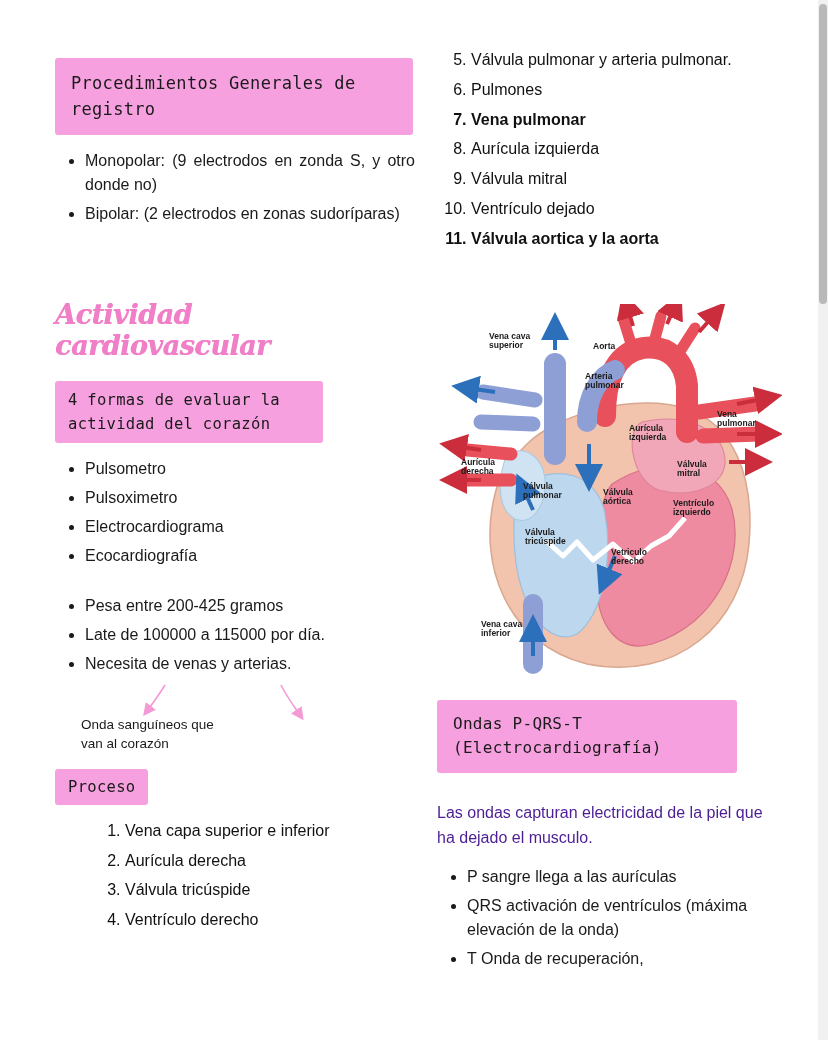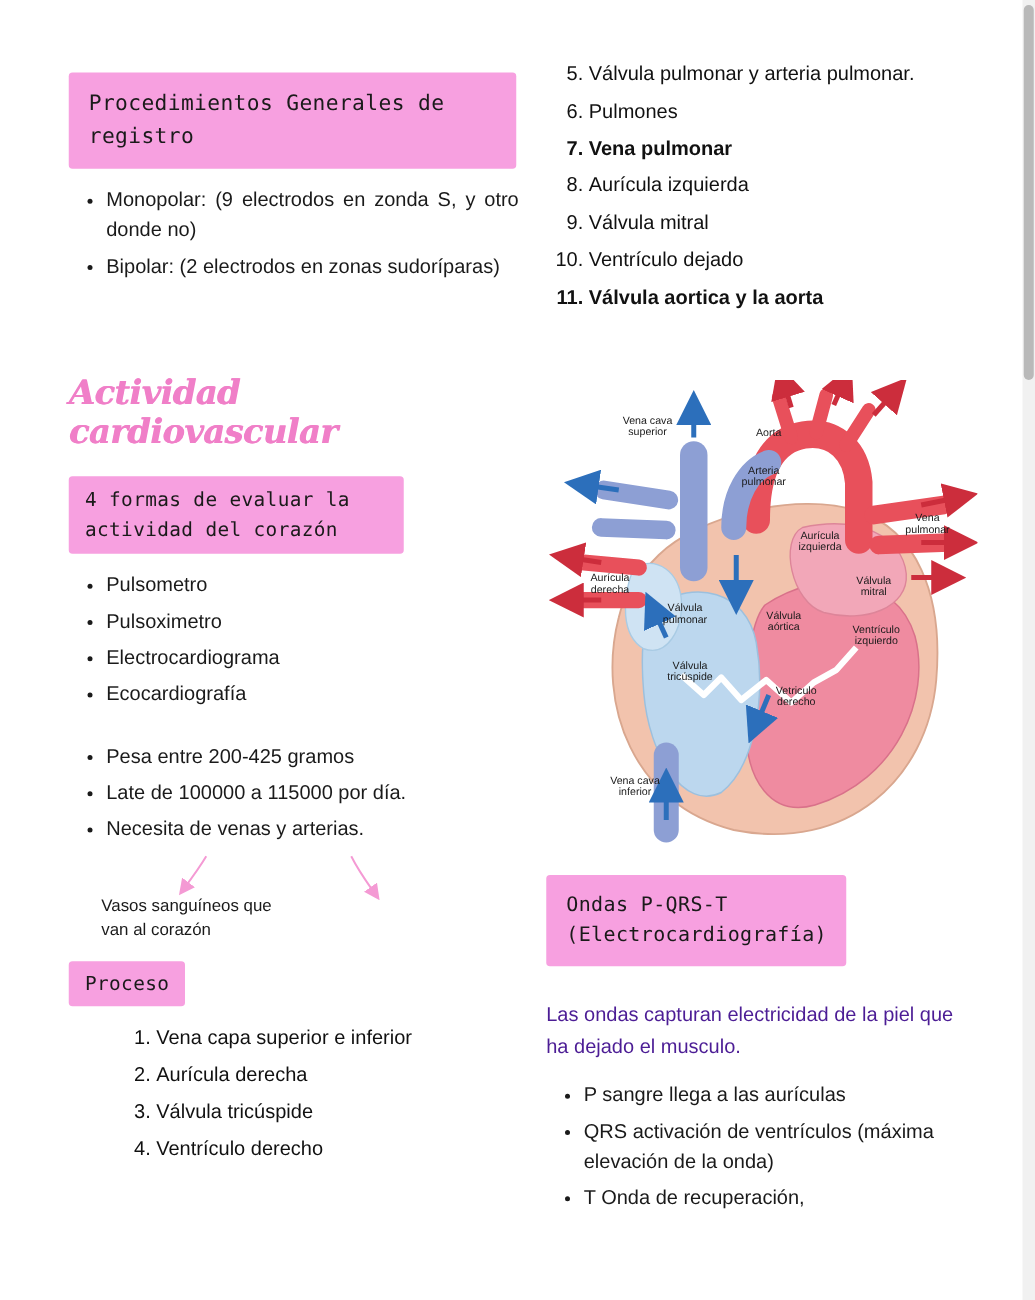--- a/index.html
+++ b/index.html
@@ -99,24 +99,23 @@
 
   
   .heart-wrap {
     position: relative;
     width: 345px; height: 390px;
     margin-top: 8px;
   }
   .heart-label {
     position: absolute;
     font-size: 8.5px;
-    font-weight: normal;
+    font-weight: bold;
     color: #1a1a1a;
     line-height: 1.15;
-    text-align: center;
   }
   .ecg-box { margin-top: 12px; }
 </style>
 </head>
 <body>
 
 <div class="page">
 
   <div class="scrollbar">
     <div class="thumb"></div>
@@ -158,21 +157,21 @@
     <div class="arrow-notes">
       <svg class="arrow-svg" width="360" height="80">
         <defs>
           <marker id="ah" markerWidth="8" markerHeight="8" refX="4" refY="4" orient="auto">
             <path d="M0,0 L8,4 L0,8 z" fill="#f49ad4"></path>
           </marker>
         </defs>
         <path d="M110,2 C104,12 98,20 92,28" stroke="#f49ad4" stroke-width="1.6" fill="none" marker-end="url(#ah)"></path>
         <path d="M226,2 C232,14 238,22 245,32" stroke="#f49ad4" stroke-width="1.6" fill="none" marker-end="url(#ah)"></path>
       </svg>
-      <div class="note n1">Vasos sanguíneos que van al corazón</div>
+      <div class="note n1">Onda sanguíneos que van al corazón</div>
     </div>
 
     <div style="margin-top:6px;">
       <span class="hl tiny">Proceso</span>
     </div>
 
 
     <ol class="num" style="margin-top:14px; padding-left:70px;">
       <li>Vena capa superior e inferior</li>
       <li>Aurícula derecha</li>
@@ -263,21 +262,21 @@
       <div class="heart-label" style="left:24px; top:154px; width:54px;">Aurícula derecha</div>
       <div class="heart-label" style="left:86px; top:178px; width:50px;">Válvula pulmonar</div>
       <div class="heart-label" style="left:166px; top:184px; width:48px;">Válvula aórtica</div>
       <div class="heart-label" style="left:236px; top:176px; width:56px;margin-top:19px;">Ventrículo izquierdo</div>
       <div class="heart-label" style="left:88px; top:224px; width:54px;">Válvula tricúspide</div>
       <div class="heart-label" style="left:174px; top:244px; width:52px;">Vetriculo derecho</div>
       <div class="heart-label" style="left:44px; top:316px; width:54px;">Vena cava inferior</div>
     </div>
 
     <div class="ecg-box" style="margin-top:6px;">
-      <span class="hl" style="width:240px; font-size:16px;">Ondas P-QRS-T (Electrocardiografía)</span>
+      <span class="hl" style="width:300px; font-size:16px;">Ondas P-QRS-T (Electrocardiografía)</span>
     </div>
 
     <div class="para" style="margin-top:28px; width:345px;">Las ondas capturan electricidad de la piel que ha dejado el musculo.</div>
 
     <ul class="bullets" style="margin-top:14px;">
       <li>P sangre llega a las aurículas</li>
       <li>QRS activación de ventrículos (máxima elevación de la onda)</li>
       <li>T Onda de recuperación,</li>
     </ul>
   </div>

